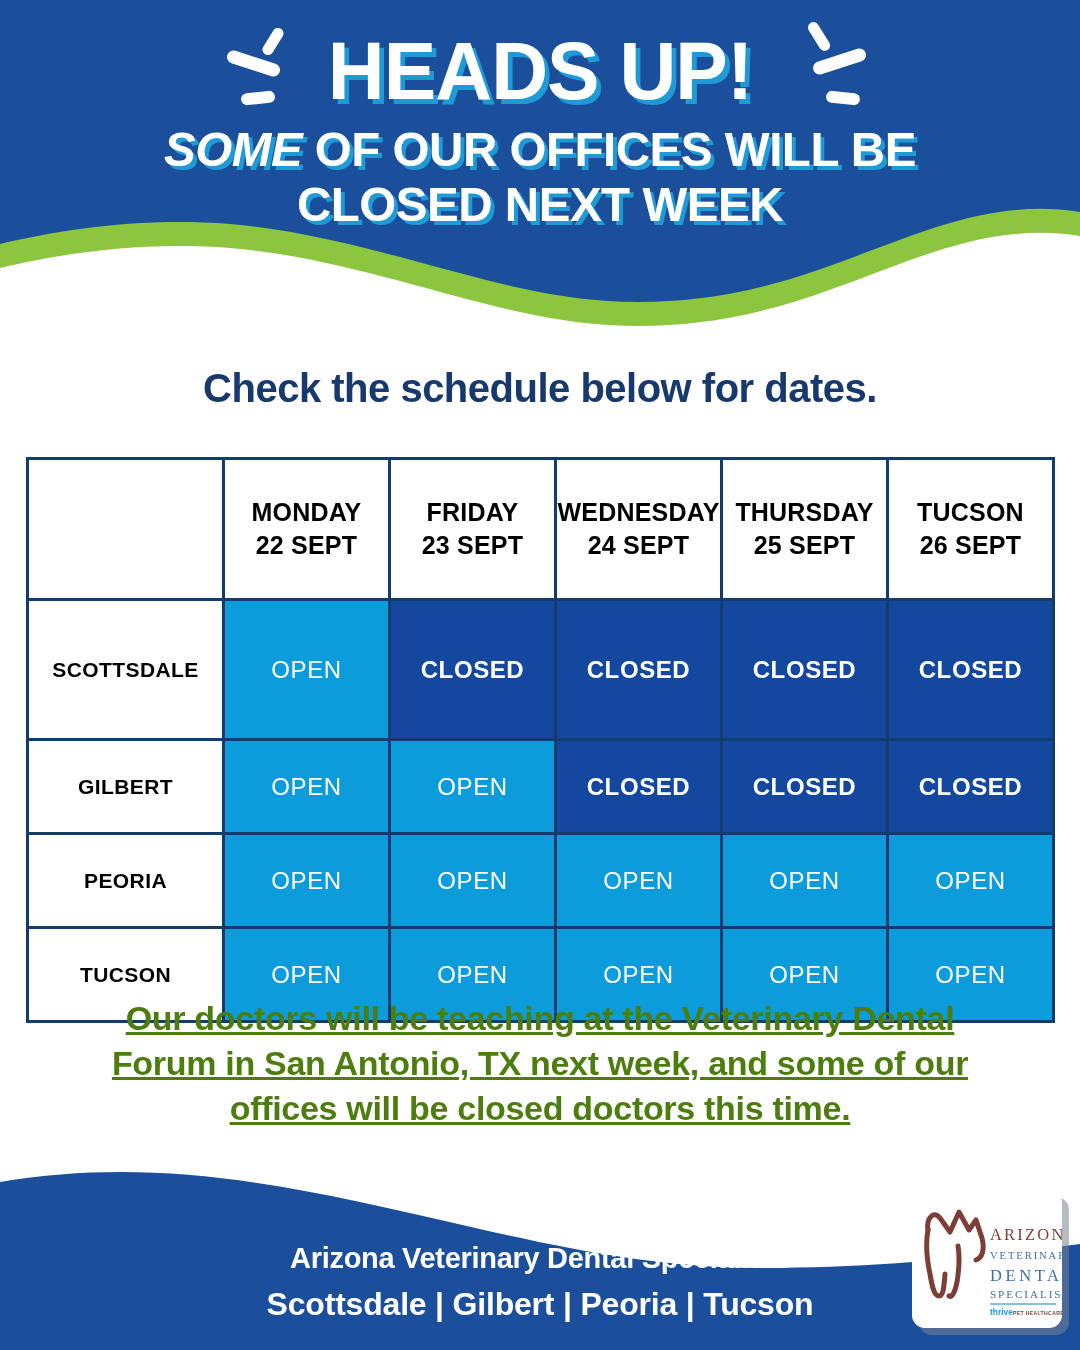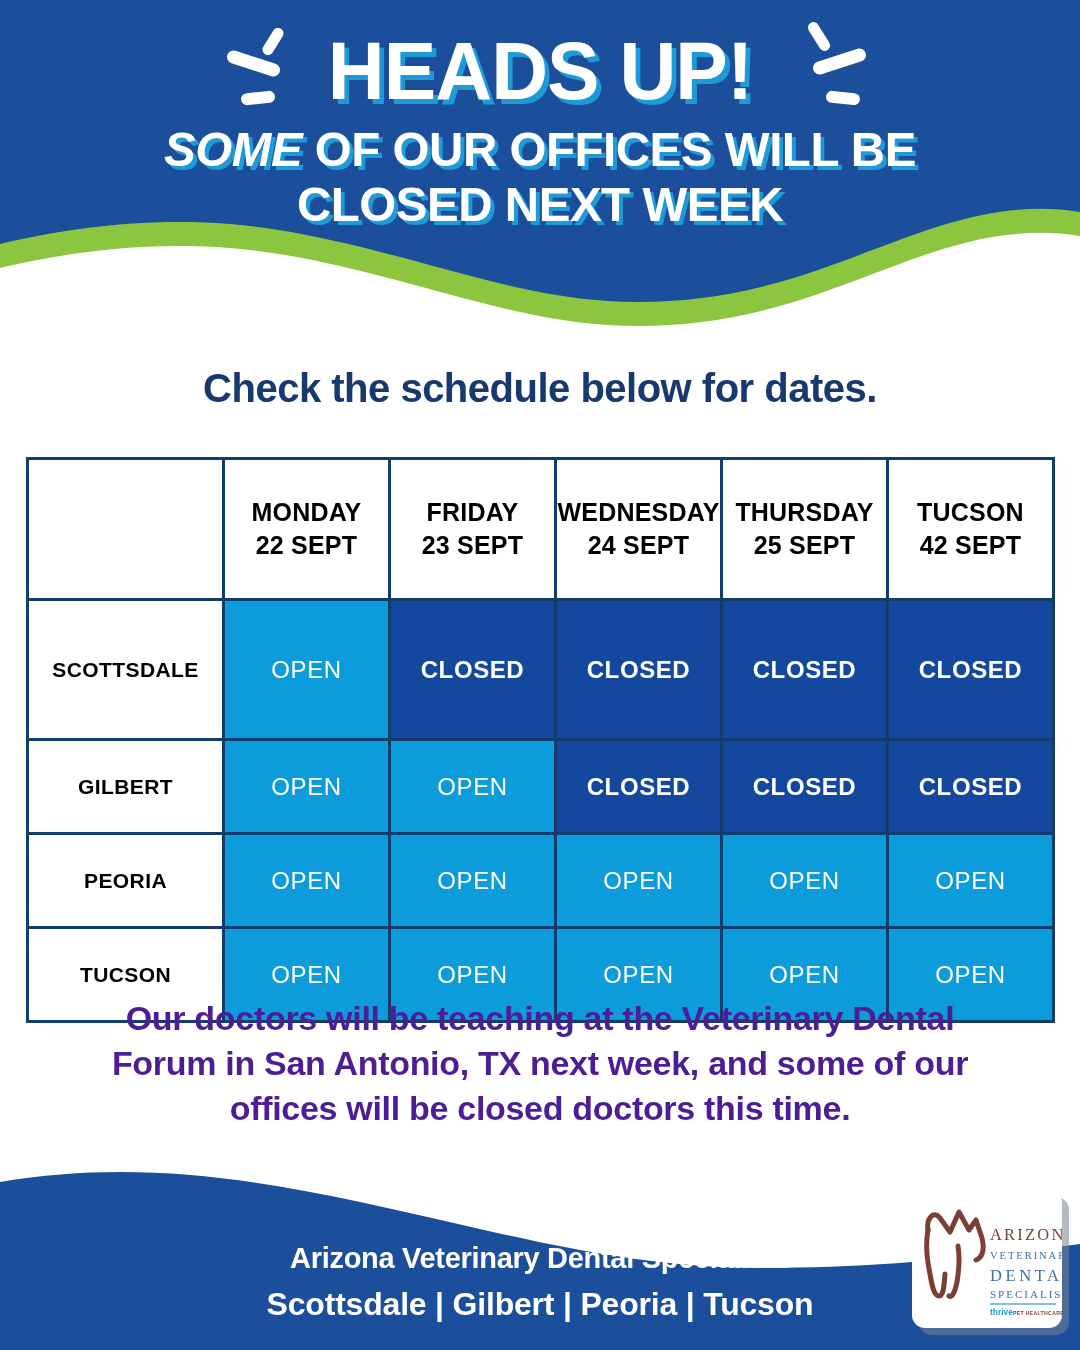--- a/index.html
+++ b/index.html
@@ -130,22 +130,23 @@
 
   
   .note {
     position:absolute;
     top:996px; left:70px;
     width:940px;
     text-align:center;
     font-size:34px;
     font-weight:bold;
     line-height:1.33;
-    color:#4c1d95;
+    color:#4d7c0f;
     letter-spacing:-0.3px;
+    text-decoration:underline;
   }
 
   
   .bottom-banner {
     position:absolute; bottom:0; left:0;
     width:1080px; height:210px;
     overflow:hidden;
   }
   .bottom-banner svg { display:block; width:1080px; height:210px; }
 
@@ -231,21 +232,21 @@
           <th>
             <span>WEDNESDAY</span><br>
             <span>24 SEPT</span>
           </th>
           <th>
             <span>THURSDAY</span><br>
             <span>25 SEPT</span>
           </th>
           <th>
             <span>TUCSON</span><br>
-            <span>42 SEPT</span>
+            <span>26 SEPT</span>
           </th>
         </tr>
       </thead>
       <tbody>
         <tr class="tall">
           <td class="loc">SCOTTSDALE</td>
           <td class="open">OPEN</td>
           <td class="closed">CLOSED</td>
           <td class="closed">CLOSED</td>
           <td class="closed">CLOSED</td>

